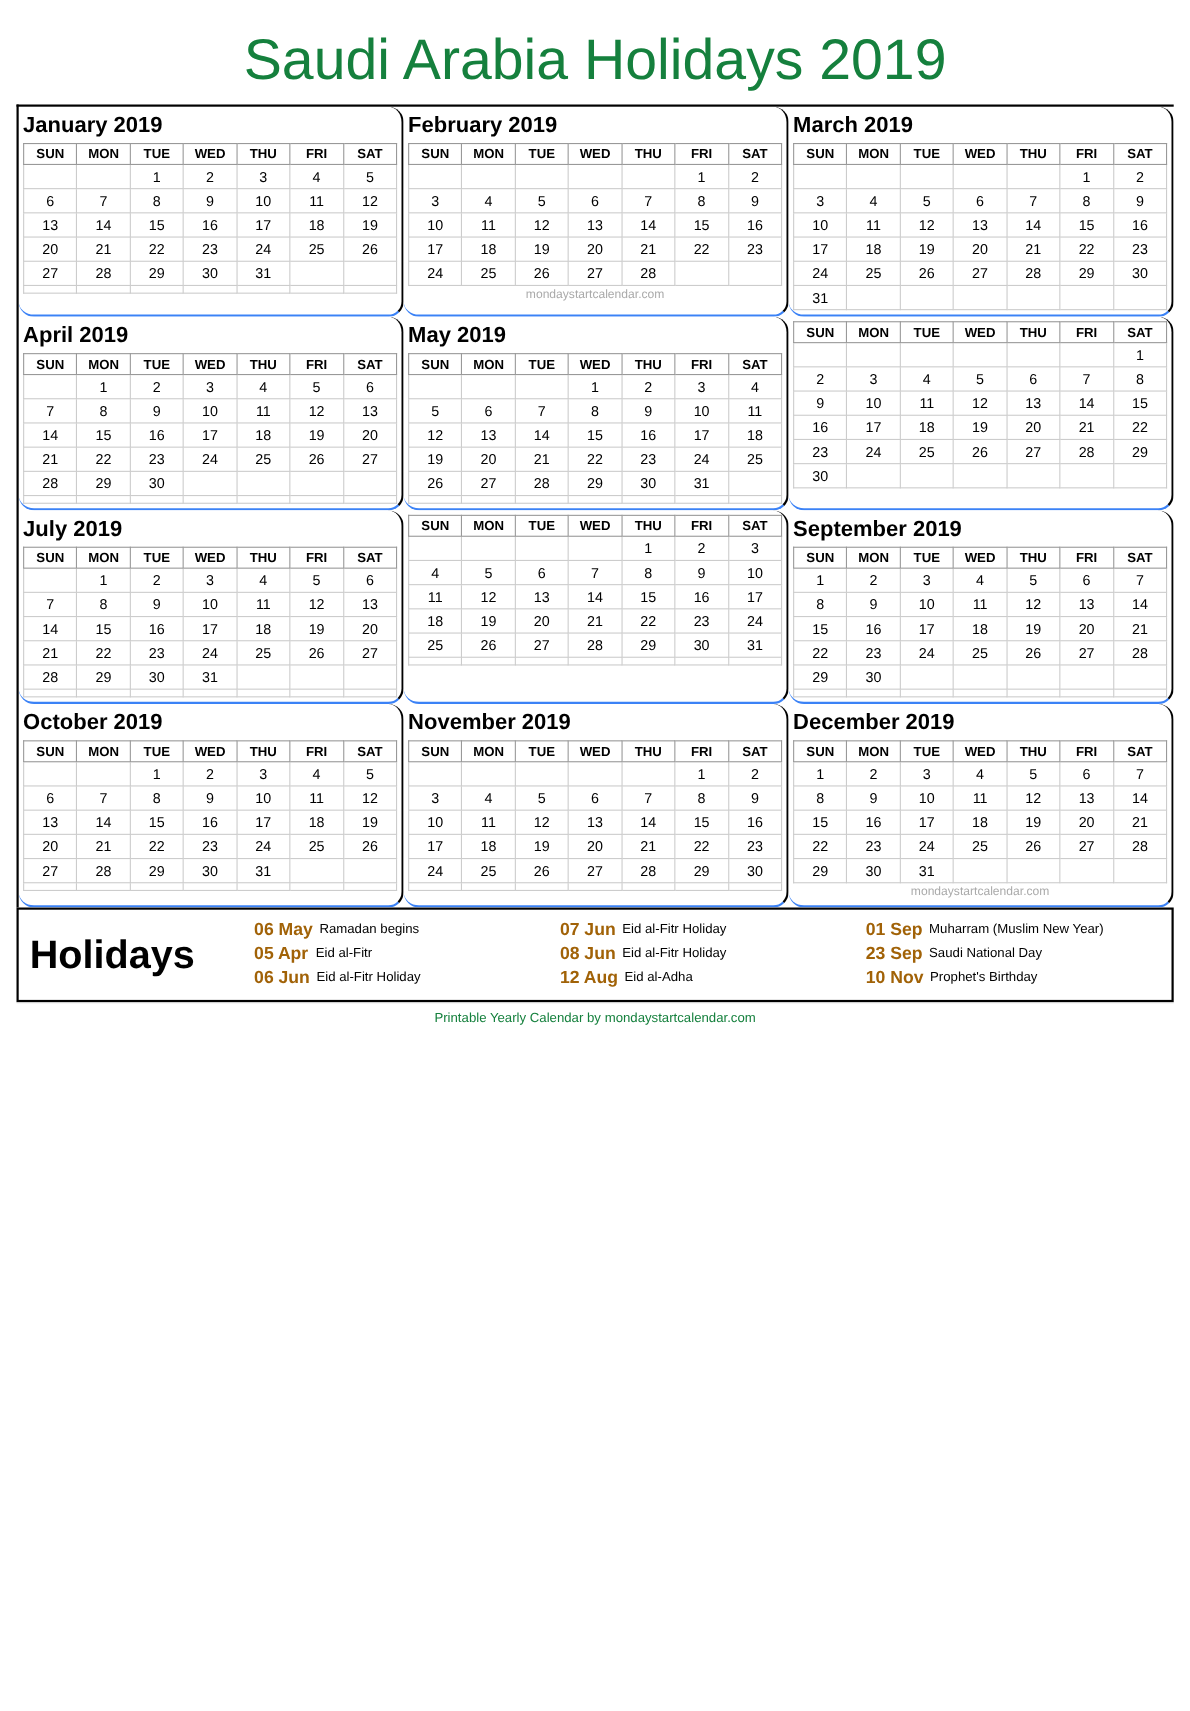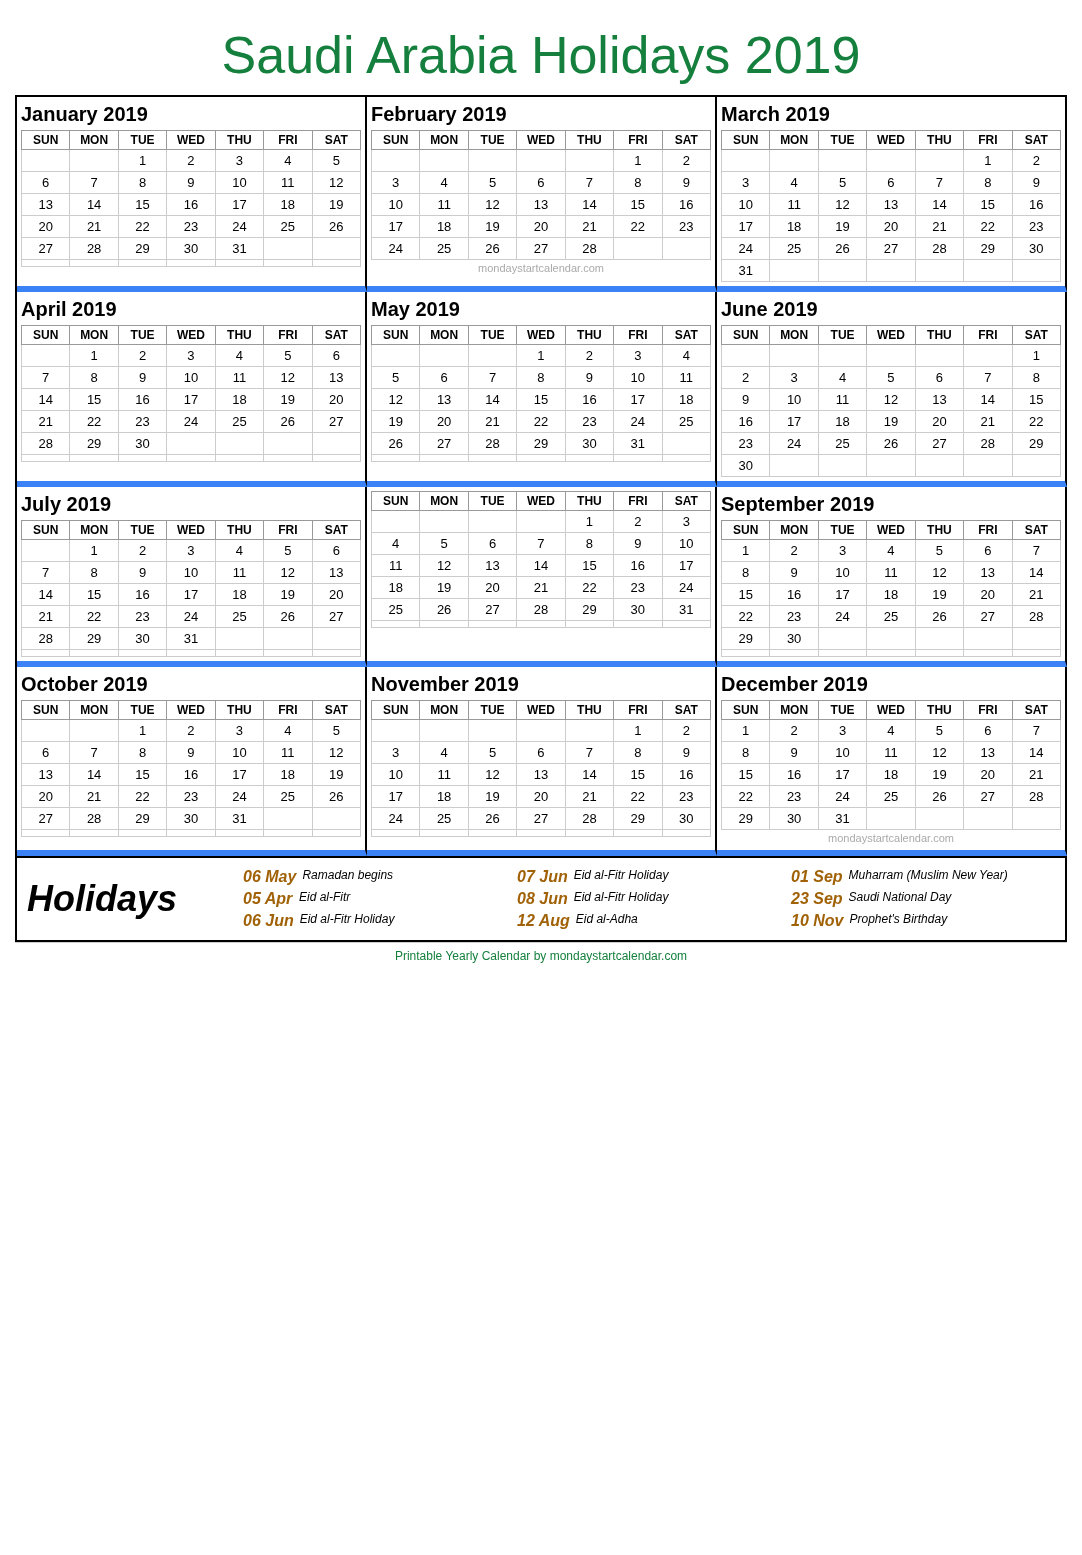--- a/index.html
+++ b/index.html
@@ -19,22 +19,23 @@
     }
     .calendars-grid {
       display: grid;
       grid-template-columns: repeat(3, 1fr);
       gap: 0;
       border-top: 2px solid #000;
       border-left: 2px solid #000;
     }
     .month-block {
       border-right: 2px solid #000;
-      border-bottom: 6px solid #3b82f6;
+      border-bottom: 2px solid #3b82f6;
       padding: 4px;
+      border-radius: 14px;
     }
     .month-title {
       font-size: 20px;
       font-weight: bold;
       padding: 2px 0 4px;
     }
     .cal-table {
       width: 100%;
       border-collapse: collapse;
       font-size: 13px;
@@ -61,22 +62,21 @@
       text-align: center;
       padding: 2px;
     }
     .holidays-section {
       border-top: 2px solid #000;
       border-left: 2px solid #000;
       border-right: 2px solid #000;
       border-bottom: 2px solid #000;
       padding: 10px;
       display: flex;
-      gap: 16px;
-      font-style: italic;
+      gap: 4px;
     }
     .holidays-title {
       font-size: 36px;
       font-weight: bold;
       width: 200px;
       flex-shrink: 0;
       display: flex;
       align-items: center;
     }
     .holidays-list {
@@ -462,21 +462,20 @@
             <td></td>
             <td></td>
             <td></td>
             <td></td>
             <td></td>
           </tr>
         </tbody>
       </table>
     </div>
     <div class="month-block">
-      <div class="month-title">June 2019</div>
       <table class="cal-table">
         <thead>
           <tr>
             <th>SUN</th>
             <th>MON</th>
             <th>TUE</th>
             <th>WED</th>
             <th>THU</th>
             <th>FRI</th>
             <th>SAT</th>

